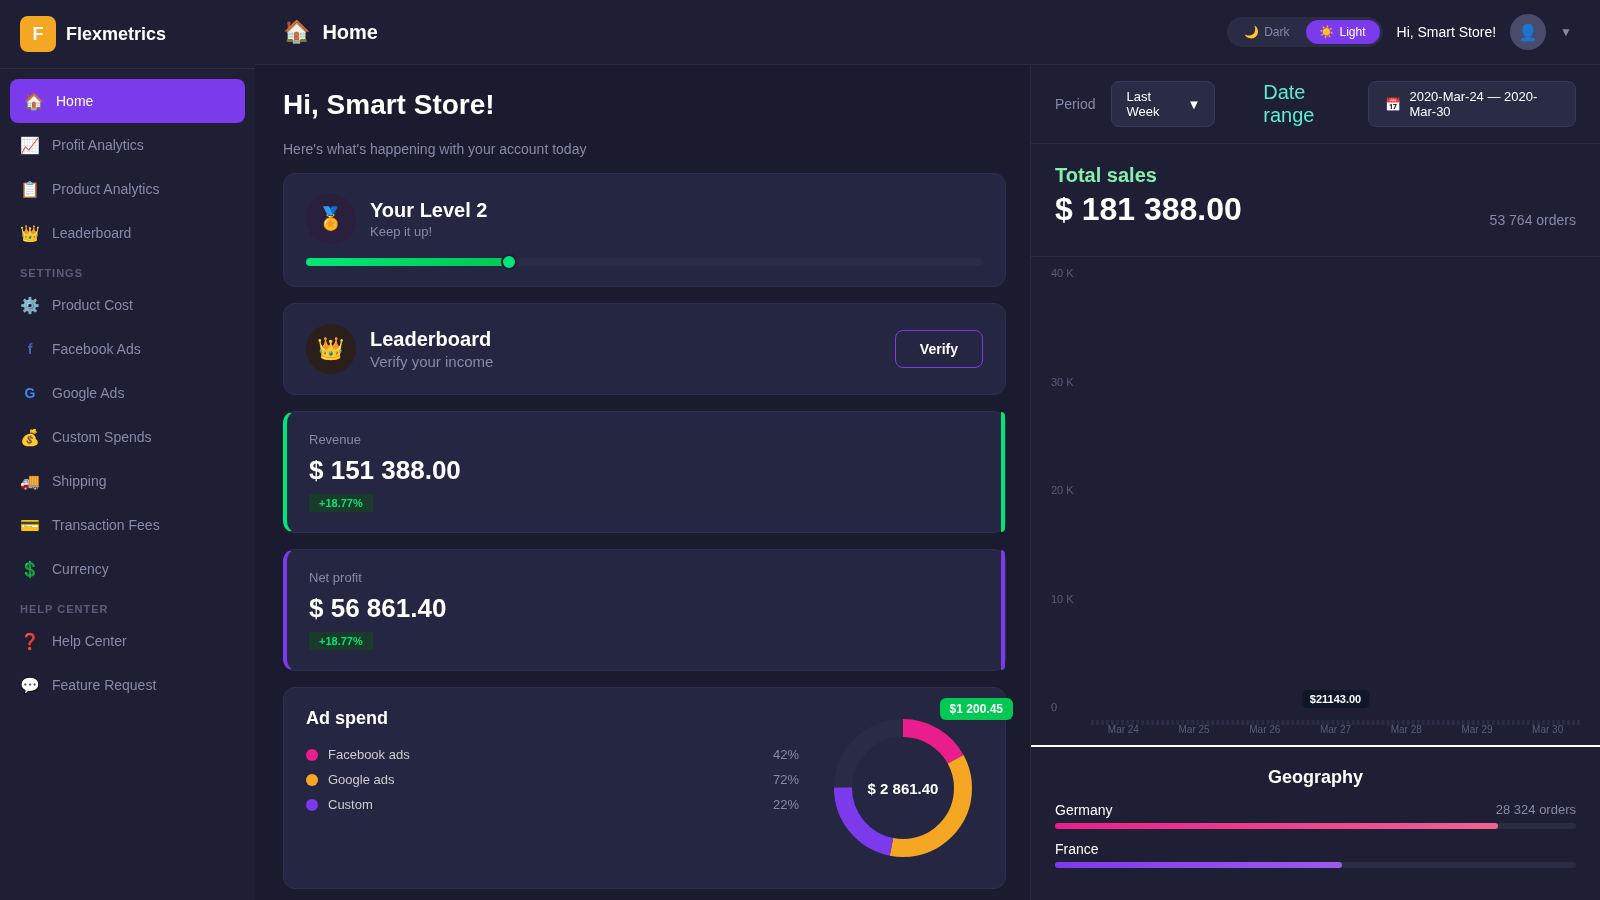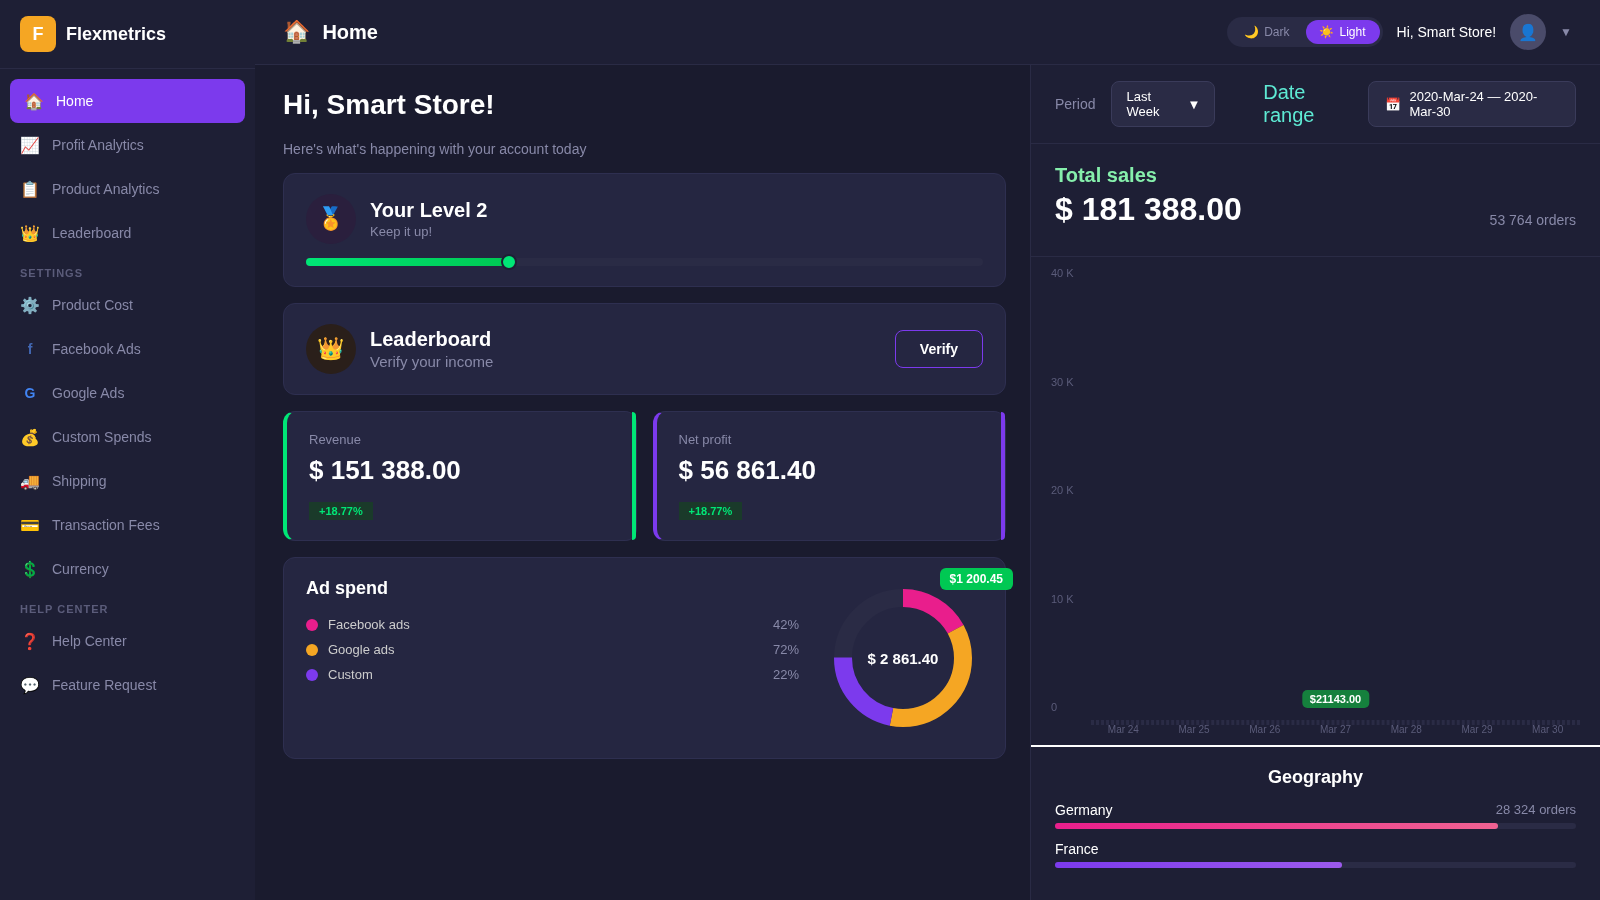--- a/index.html
+++ b/index.html
@@ -220,41 +220,41 @@
       border: 1px solid #7c3aed;
       border-radius: 8px;
       padding: 10px 24px;
       color: #fff;
       font-size: 14px;
       font-weight: 600;
       cursor: pointer;
     }
 
     
-    .metrics-row { display: grid; grid-template-columns: 1fr 1fr; gap: 16px; }
+    .metrics-row { display: grid; grid-template-columns: 1fr; gap: 16px; }
     .metric-card {
       background: #252641;
       border-radius: 12px;
       padding: 20px 22px;
       border: 1px solid #2e2f50;
       border-left: 4px solid #00e676;
       position: relative;
     }
     .metric-card.profit { border-left-color: #7c3aed; }
     .metric-label { font-size: 13px; color: #8889a8; margin-bottom: 8px; }
     .metric-value { font-size: 26px; font-weight: 700; }
     .metric-badge {
       display: inline-block;
       background: #1a3a2a;
       color: #00e676;
       font-size: 11px;
       font-weight: 600;
       padding: 3px 10px;
       border-radius: 0;
-      margin-top: 16px;
+      margin-top: 8px;
     }
     .metric-accent-bar {
       position: absolute;
       right: 0; top: 0; bottom: 0;
       width: 4px;
       border-radius: 0 12px 12px 0;
       background: #00e676;
     }
     .metric-accent-bar.profit { background: #7c3aed; }
 
@@ -363,21 +363,21 @@
       background: #00e676;
       border-radius: 4px 4px 0 0;
       opacity: 0.85;
       position: relative;
     }
     .bar.highlighted { opacity: 1; }
     .bar-tooltip {
       position: absolute;
       top: -30px;
       left: 50%; transform: translateX(-50%);
-      background: #15803d;
+      background: #0f172a;
       color: #fff;
       font-size: 11px;
       font-weight: 700;
       padding: 3px 8px;
       border-radius: 5px;
       white-space: nowrap;
       pointer-events: none;
     }
     .bar-label {
       font-size: 10px;

